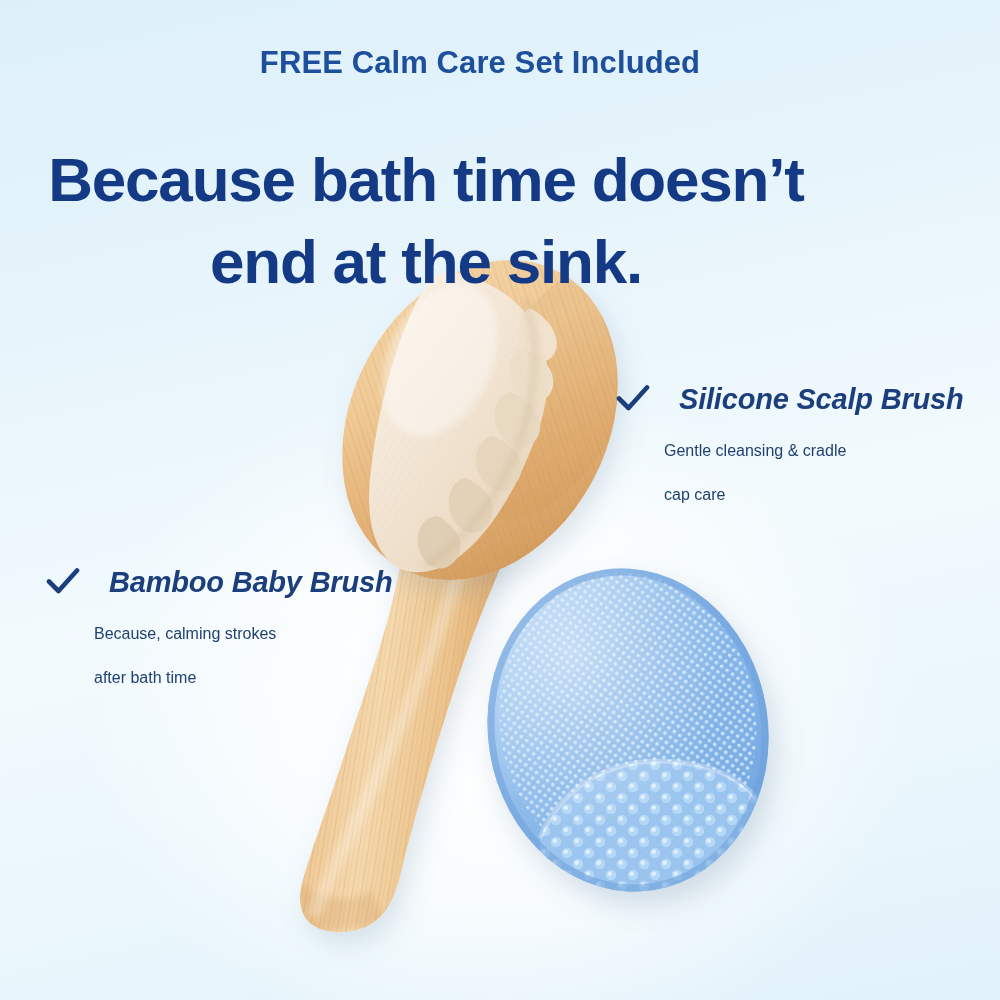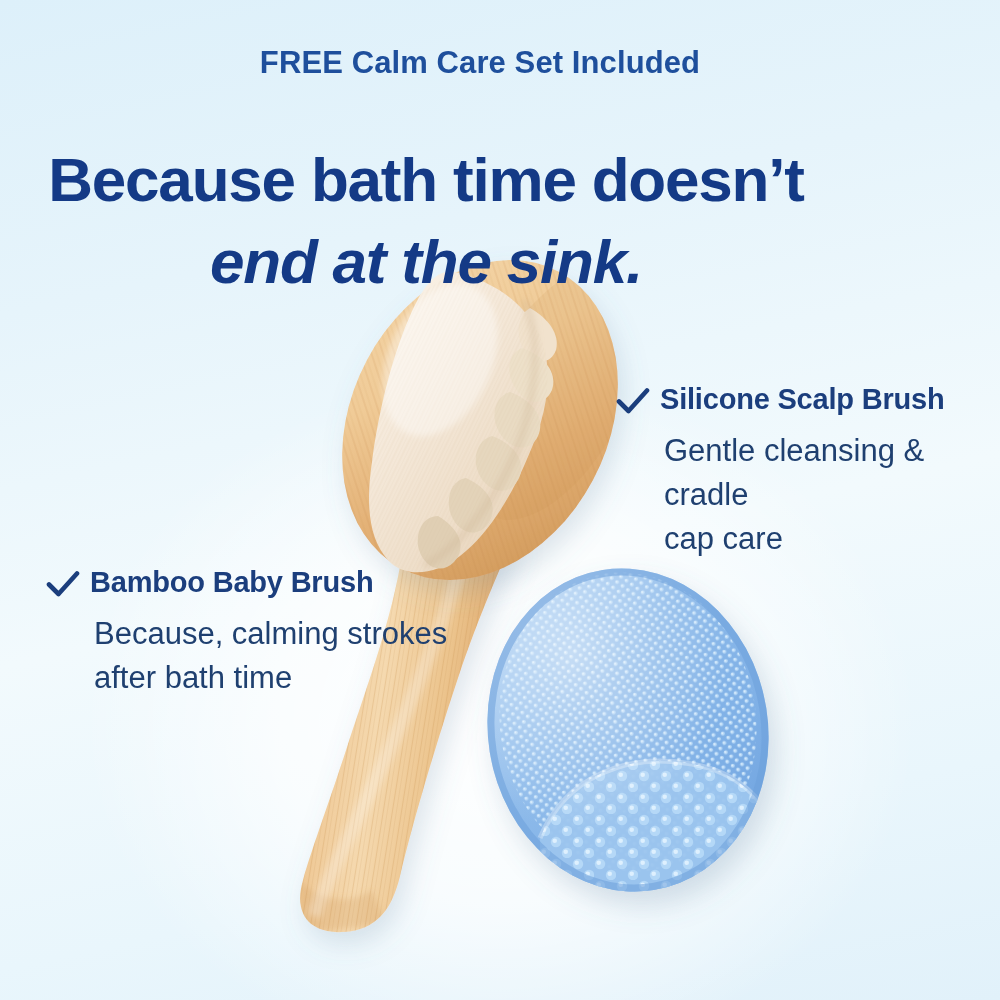--- a/index.html
+++ b/index.html
@@ -35,44 +35,45 @@
     top: 97px;
     left: 0;
     width: 852px;
     text-align: center;
     font-size: 62px;
     line-height: 82px;
     font-weight: 800;
     letter-spacing: -1.2px;
     color: #143a86;
   }
-  .headline .l2 { display: block; font-style: italic; }
+  .headline .l2 { display: block; }
 
   
   .feature { position: absolute; }
   .feature .head-row {
     display: flex;
-    align-items: flex-end;
-    gap: 10px;
+    align-items: flex-start;
+    gap: 29px;
+    font-style: italic;
   }
   .check {
     width: 34px;
     height: 30px;
     flex: none;
     display: block;
   }
   .feature .title {
     font-size: 29px;
     font-weight: 700;
     letter-spacing: -0.2px;
     color: #1b3e7d;
     white-space: nowrap;
   }
   .feature .desc {
-    font-size: 31px;
+    font-size: 16px;
     line-height: 44px;
     color: #1f4070;
     font-weight: 400;
   }
 
   #feature-silicone { top: 383px; left: 616px; }
   #feature-silicone .desc { margin-left: 48px; margin-top: 13px; }
 
   #feature-bamboo { top: 566px; left: 46px; }
   #feature-bamboo .desc { margin-left: 48px; margin-top: 13px; }

